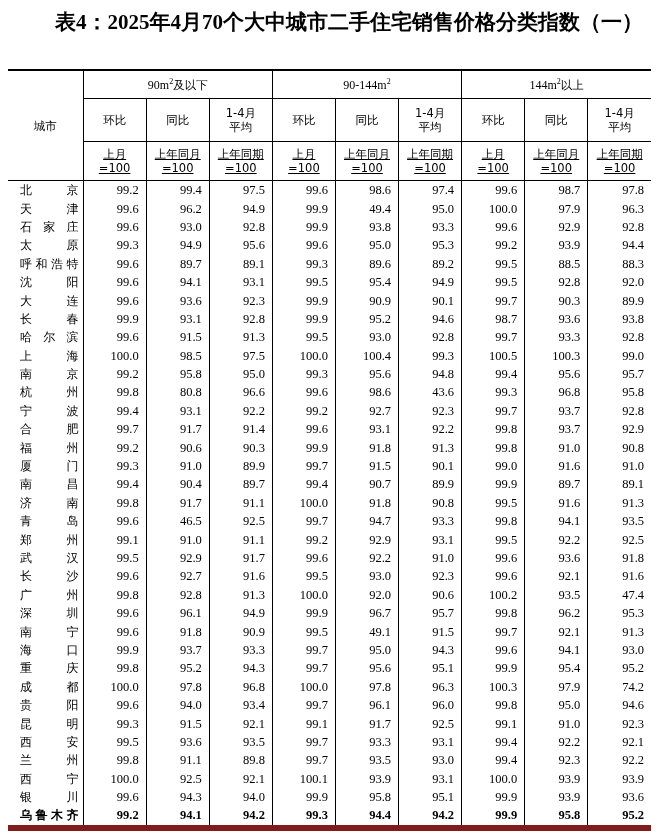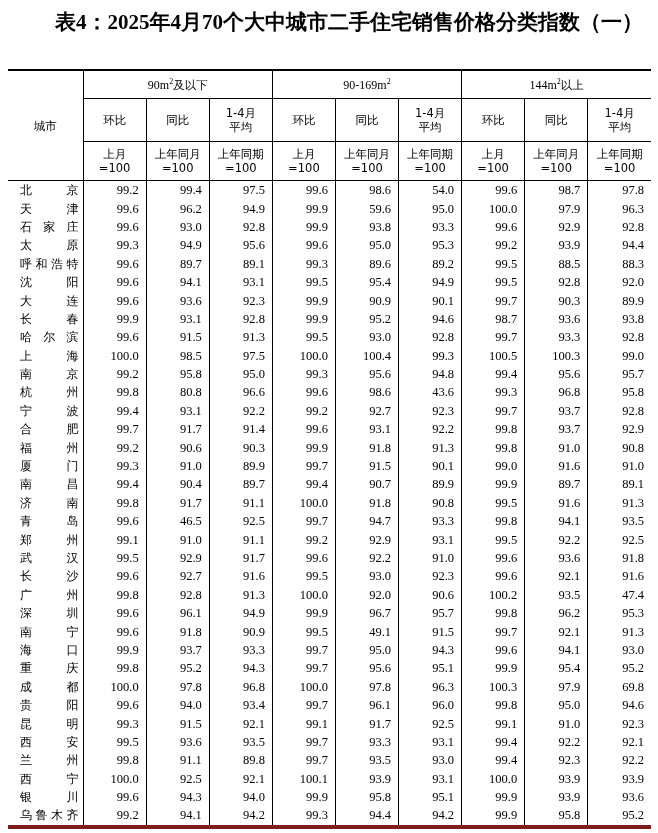--- a/index.html
+++ b/index.html
@@ -5,25 +5,25 @@
   html, body { margin: 0; padding: 0; background: #ffffff; }
   body { width: 658px; height: 833px; position: relative; overflow: hidden; font-family: "Liberation Serif", "DejaVu Serif", serif; color: #000; }
   .title { position: absolute; left: 0; top: 8px; width: 658px; text-align: center; font-size: 21px; font-weight: bold; font-family: "Liberation Serif", "DejaVu Serif", serif; letter-spacing: 0px; padding-left: 20px; }
   table.t { position: absolute; left: 8px; top: 69px; width: 643px; border-collapse: collapse; table-layout: fixed; font-size: 12px; }
   table.t col.c0 { width: 75px; }
   table.t col.cn { width: 63px; }
   .t thead tr.r-top th { border-top: 2px solid #000; }
   .t th { font-weight: normal; text-align: center; vertical-align: middle; padding: 4px; line-height: 14px; border-bottom: 1px solid #000; border-left: 1px solid #000; font-family: "DejaVu Sans", "Liberation Sans", sans-serif; font-size: 11.5px; }
   .t th.grp { height: 19px; font-family: "Liberation Serif", "DejaVu Serif", serif; font-size: 12px; }
   .t th.metric { height: 34px; }
-  .t th.base { height: 30px; }
+  .t th.base { height: 30px; text-decoration: underline; }
   .t th.city-h { border-left: none; }
   .t tbody td { height: 18.4px; padding: 0 7px 0 0; text-align: right; font-size: 12.5px; border-left: 1px solid #000; line-height: 18px; font-family: "Liberation Serif", "DejaVu Serif", serif; }
   .t tbody td.city { border-left: none; text-align: justify; text-align-last: justify; padding: 0 4px 0 12px; font-family: "DejaVu Sans", "Liberation Sans", sans-serif; font-size: 12px; margin-top: 36px; }
-  .t tbody tr:last-child td { border-bottom: 4px solid #7f1d1d; }
+  .t tbody tr:last-child td { border-bottom: 6px solid #7f1d1d; font-weight: bold; }
   sup { font-size: 8px; vertical-align: top; line-height: 8px; }
 </style>
 </head>
 <body>
 
 <div class="title">表4：2025年4月70个大中城市二手住宅销售价格分类指数（一）</div>
 
 <table class="t">
   <colgroup>
     <col class="c0">
@@ -34,21 +34,21 @@
       <col class="cn">
       <col class="cn">
     <col class="cn">
       <col class="cn">
       <col class="cn">
   </colgroup>
   <thead id="thead">
       <tr class="r-top">
         <th rowspan="3" class="city-h">城市</th>
         <th colspan="3" class="grp"><span>90m</span><sup>2</sup><span style="font-family: &quot;DejaVu Sans&quot;, sans-serif; font-size: 11.5px;">及以下</span></th>
-        <th colspan="3" class="grp"><span>90-169m</span><sup>2</sup><span style="font-family: &quot;DejaVu Sans&quot;, sans-serif; font-size: 11.5px;"></span></th>
+        <th colspan="3" class="grp"><span>90-144m</span><sup>2</sup><span style="font-family: &quot;DejaVu Sans&quot;, sans-serif; font-size: 11.5px;"></span></th>
         <th colspan="3" class="grp"><span>144m</span><sup>2</sup><span style="font-family: &quot;DejaVu Sans&quot;, sans-serif; font-size: 11.5px;">以上</span></th>
       </tr>
       <tr>
         <th class="metric">
           <div>环比</div>
         </th>
         <th class="metric">
           <div>同比</div>
         </th>
         <th class="metric">
@@ -113,32 +113,32 @@
       </tr>
     </thead>
   <tbody id="tbody">
       <tr>
         <td class="city">北京</td>
         <td>99.2</td>
         <td>99.4</td>
         <td>97.5</td>
         <td>99.6</td>
         <td>98.6</td>
-        <td>54.0</td>
+        <td>97.4</td>
         <td>99.6</td>
         <td>98.7</td>
         <td>97.8</td>
       </tr>
       <tr>
         <td class="city">天津</td>
         <td>99.6</td>
         <td>96.2</td>
         <td>94.9</td>
         <td>99.9</td>
-        <td>59.6</td>
+        <td>49.4</td>
         <td>95.0</td>
         <td>100.0</td>
         <td>97.9</td>
         <td>96.3</td>
       </tr>
       <tr>
         <td class="city">石家庄</td>
         <td>99.6</td>
         <td>93.0</td>
         <td>92.8</td>
@@ -440,21 +440,21 @@
       <tr>
         <td class="city">成都</td>
         <td>100.0</td>
         <td>97.8</td>
         <td>96.8</td>
         <td>100.0</td>
         <td>97.8</td>
         <td>96.3</td>
         <td>100.3</td>
         <td>97.9</td>
-        <td>69.8</td>
+        <td>74.2</td>
       </tr>
       <tr>
         <td class="city">贵阳</td>
         <td>99.6</td>
         <td>94.0</td>
         <td>93.4</td>
         <td>99.7</td>
         <td>96.1</td>
         <td>96.0</td>
         <td>99.8</td>

